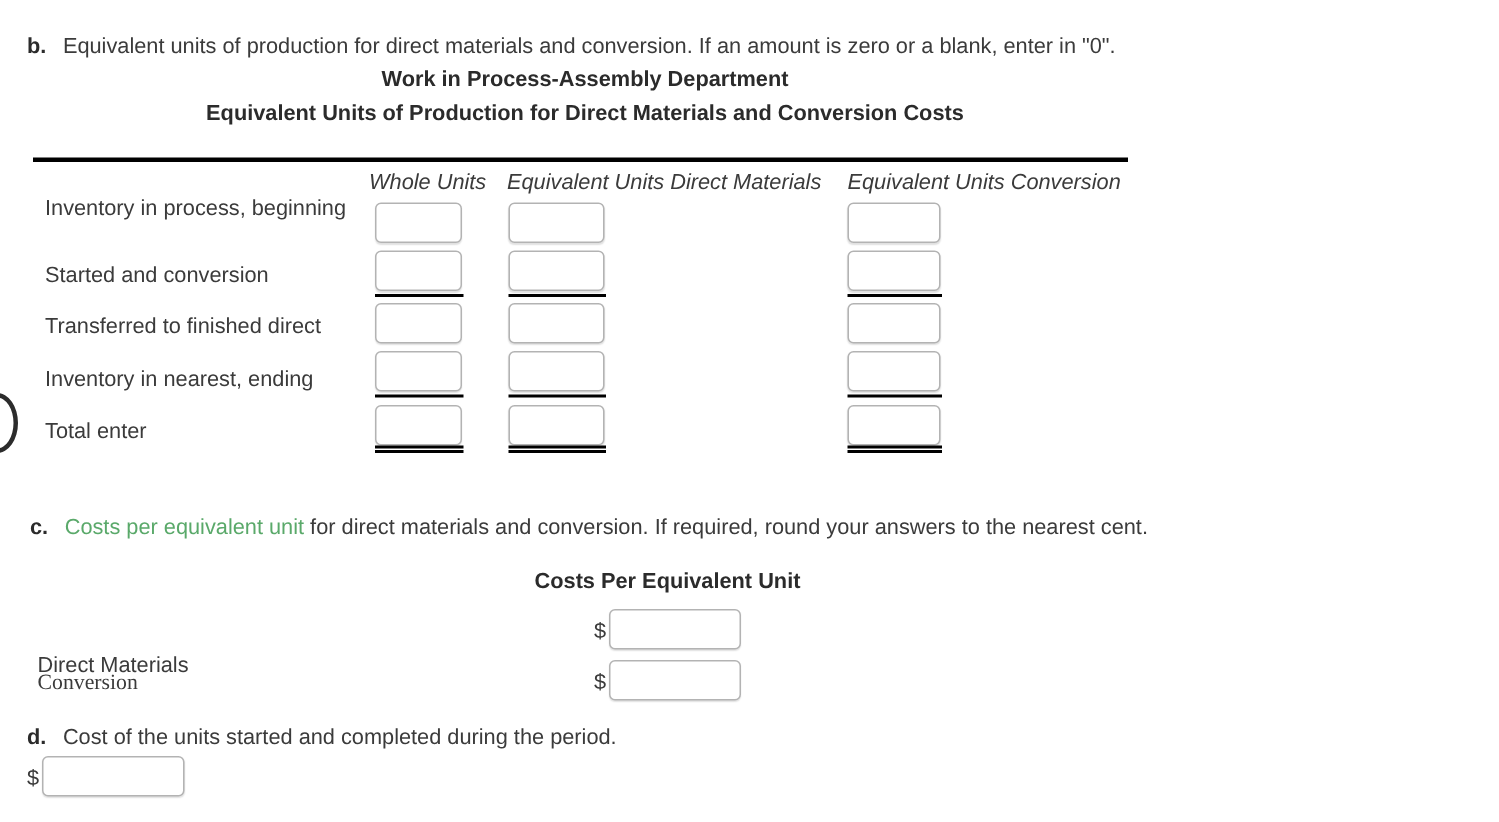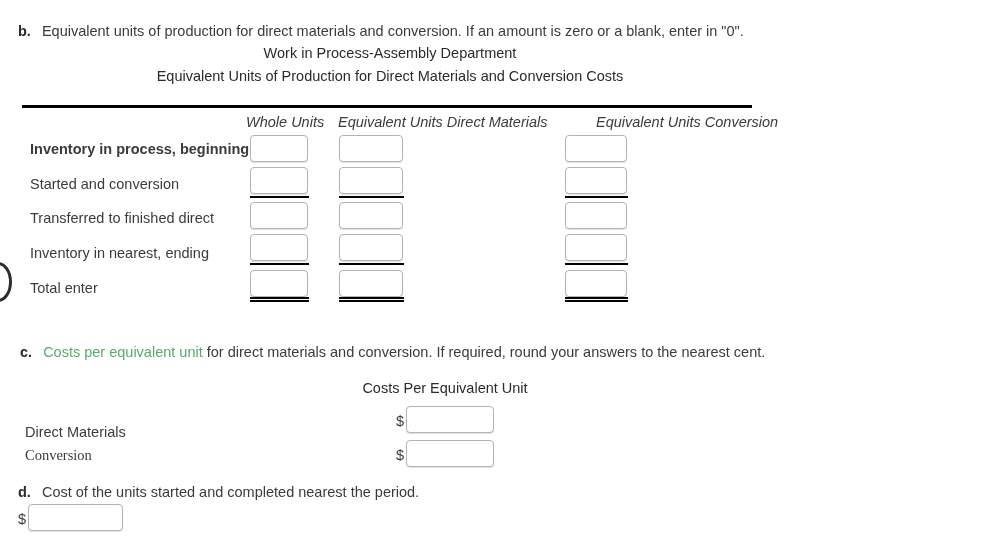--- a/index.html
+++ b/index.html
@@ -31,21 +31,21 @@
   .glossary-term {
     color: #5aa96a;
   }
 
   
   .stmt-title {
     position: absolute;
     width: 780px;
     left: 0;
     text-align: center;
-    font-weight: normal;
+    font-weight: bold;
     font-size: 14.5px;
     color: #2b2b2b;
     white-space: nowrap;
   }
 
   
   .thick-rule {
     position: absolute;
     left: 22px;
     top: 105px;
@@ -133,23 +133,23 @@
   <span style="display:inline-block;width:7px;"></span><span>Equivalent units of production for direct materials and conversion. If an amount is zero or a blank, enter in "0".</span>
 </div>
 
 <div class="stmt-title" style="top:45px;">Work in Process-Assembly Department</div>
 <div class="stmt-title" style="top:68px;">Equivalent Units of Production for Direct Materials and Conversion Costs</div>
 
 <div class="thick-rule"></div>
 
 <div class="col-head" style="left:246px;">Whole Units</div>
 <div class="col-head" style="left:338px;">Equivalent Units Direct Materials</div>
-<div class="col-head" style="left:596px;">Equivalent Units Conversion</div>
-
-<div class="row-label" style="top:141px;font-weight:bold;">Inventory in process, beginning</div>
+<div class="col-head" style="left:565px;">Equivalent Units Conversion</div>
+
+<div class="row-label" style="top:131px;">Inventory in process, beginning</div>
 <input class="cell-input w-col1" style="left: 250px; top: 135px;" value="">
 <input class="cell-input w-col2" style="left: 339px; top: 135px;" value="">
 <input class="cell-input w-col3" style="left: 565px; top: 135px;" value="">
 
 <div class="row-label" style="top:176px;">Started and conversion</div>
 <input class="cell-input w-col1" style="left: 250px; top: 167px;" value="">
 <input class="cell-input w-col2" style="left: 339px; top: 167px;" value="">
 <input class="cell-input w-col3" style="left: 565px; top: 167px;" value="">
 <div class="sub-rule" style="left:250px; top:196px; width:59px;"></div>
 <div class="sub-rule" style="left:339px; top:196px; width:65px;"></div>
@@ -178,26 +178,26 @@
 
 <div class="edge-artifact"></div>
 
 <div class="q-line" style="left:20px; top:344px;text-align:right;">
   <span class="q-letter">c.</span>
   <span style="display:inline-block;width:7px;"></span><span class="glossary-term">Costs per equivalent unit</span><span> for direct materials and conversion. If required, round your answers to the nearest cent.</span>
 </div>
 
 <div class="stmt-title" style="top:380px; width:890px;">Costs Per Equivalent Unit</div>
 
-<div class="row-label" style="left:25px; top:424px;">Direct Materials</div>
+<div class="row-label" style="left:25px; top:436px;">Direct Materials</div>
 <div class="dollar" style="left:396px; top:413px;">$</div>
 <input class="cell-input" style="left: 406px; top: 406px; width: 88px;" value="">
 
 <div class="row-label" style="left:25px; top:447px;font-family:Liberation Serif, serif;">Conversion</div>
 <div class="dollar" style="left:396px; top:447px;">$</div>
 <input class="cell-input" style="left: 406px; top: 440px; width: 88px;" value="">
 
 <div class="q-line" style="left:18px; top:484px;">
   <span class="q-letter">d.</span>
-  <span style="display:inline-block;width:7px;"></span><span>Cost of the units started and completed nearest the period.</span>
+  <span style="display:inline-block;width:7px;"></span><span>Cost of the units started and completed during the period.</span>
 </div>
 <div class="dollar" style="left:18px; top:511px;">$</div>
 <input class="cell-input" style="left: 28px; top: 504px; width: 95px;" value="">
 
 </body></html>

